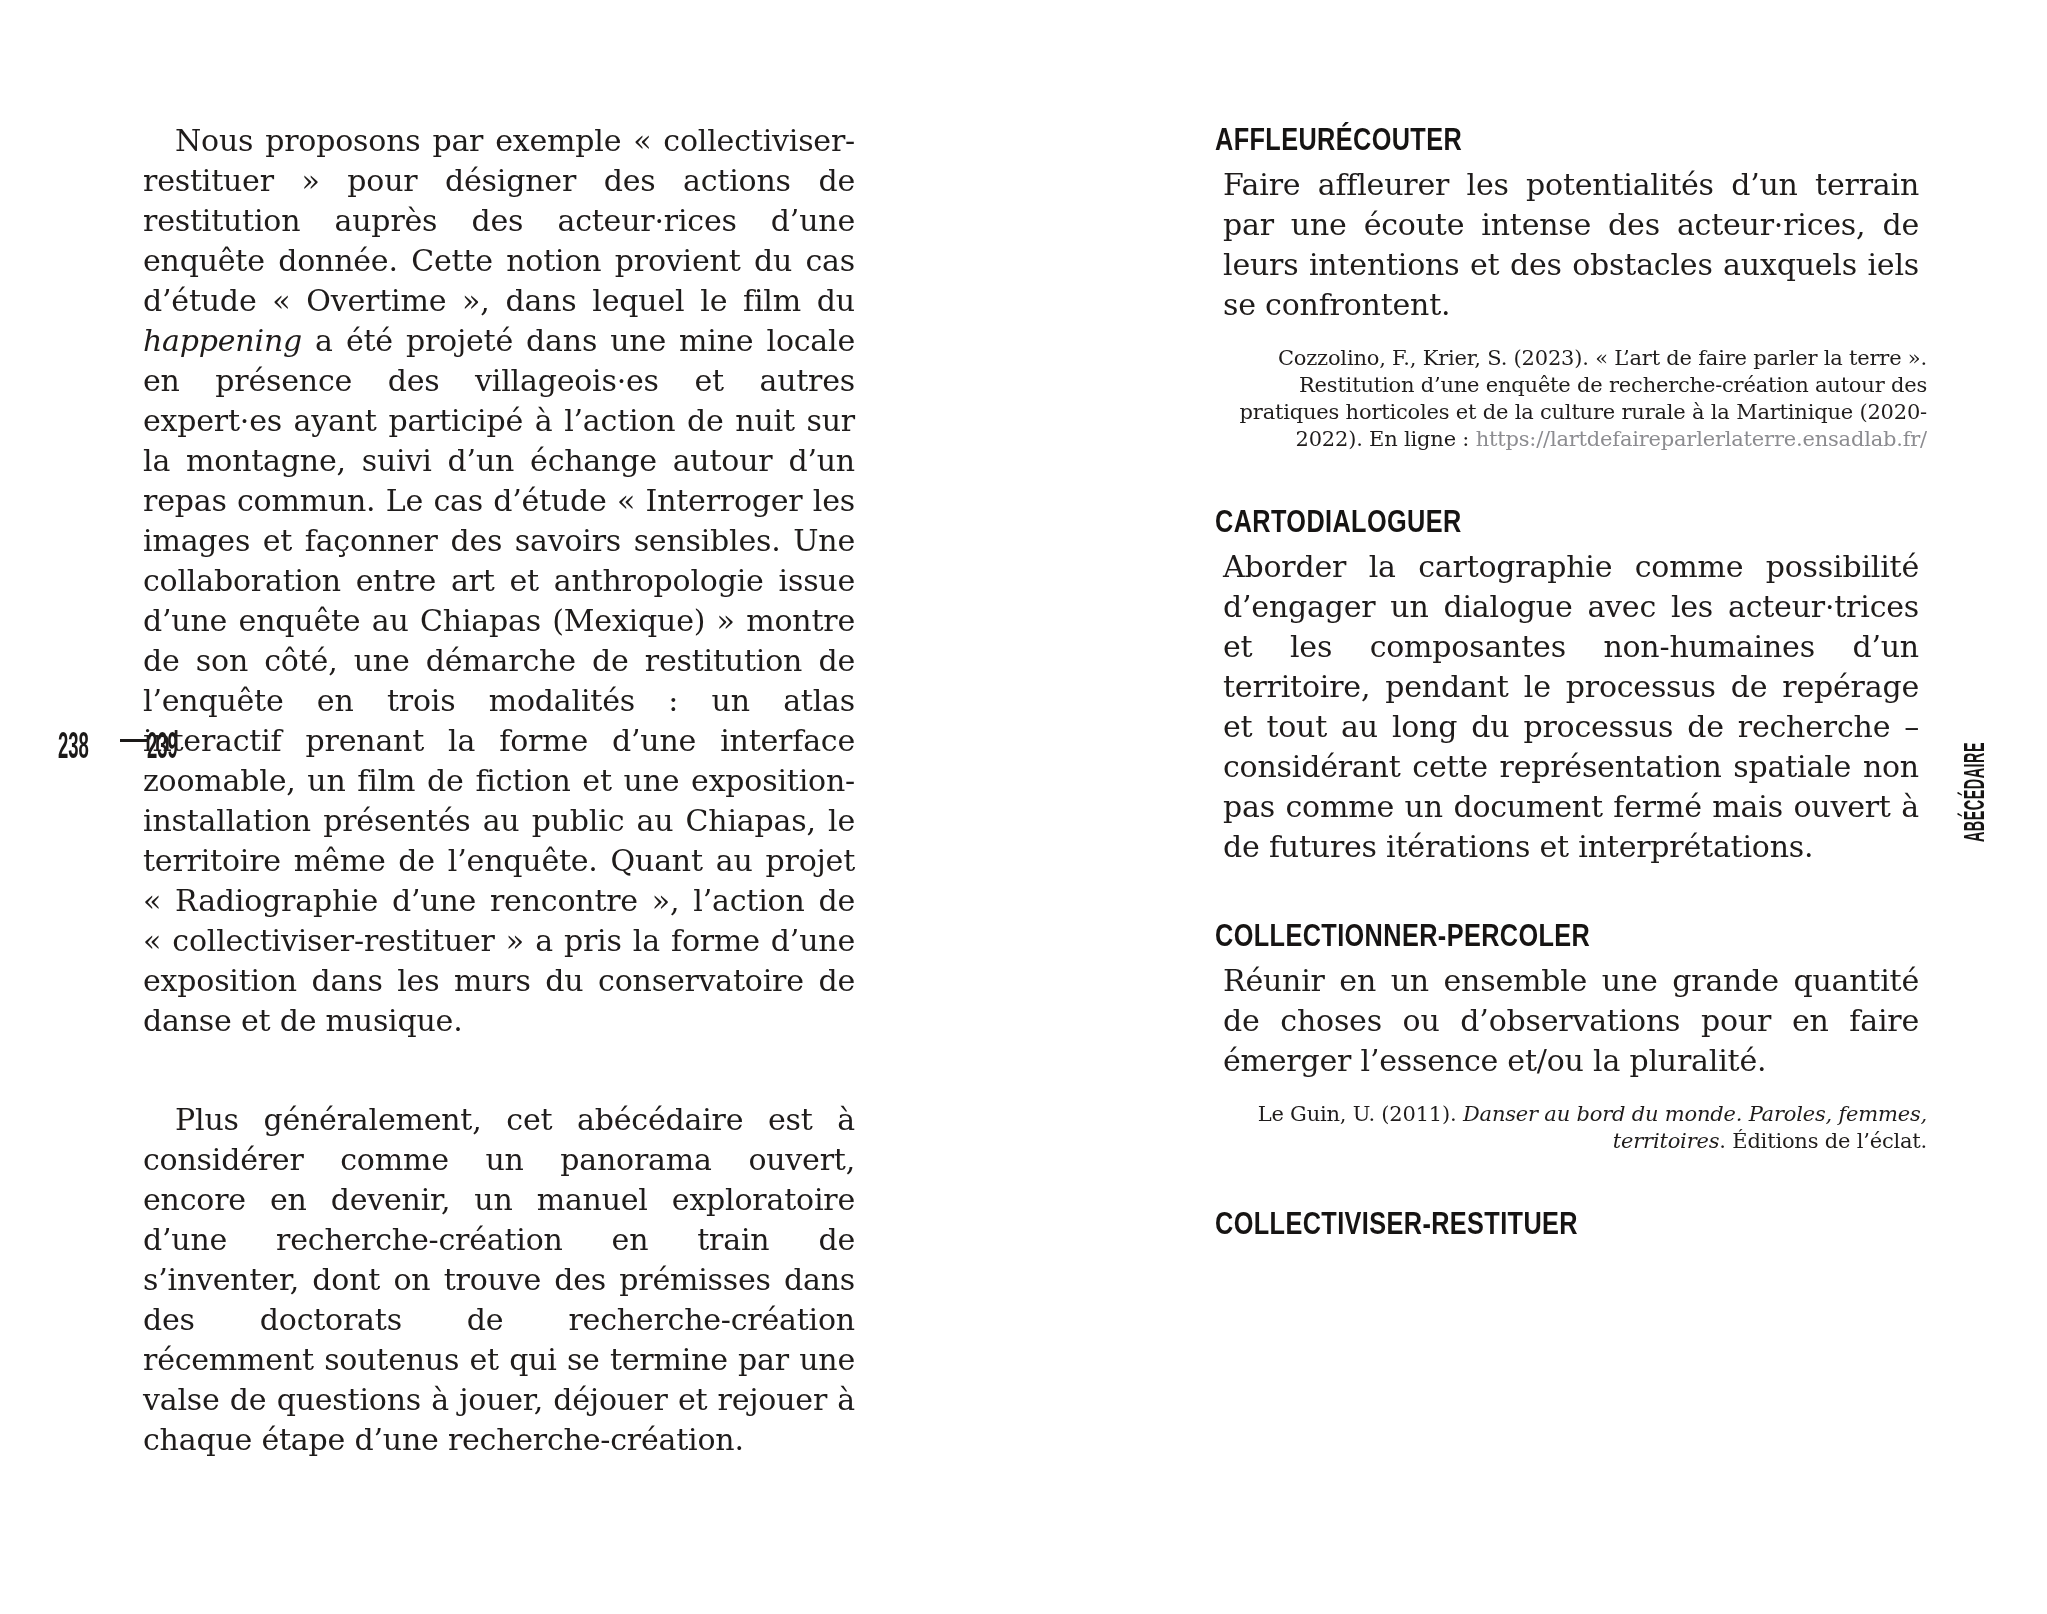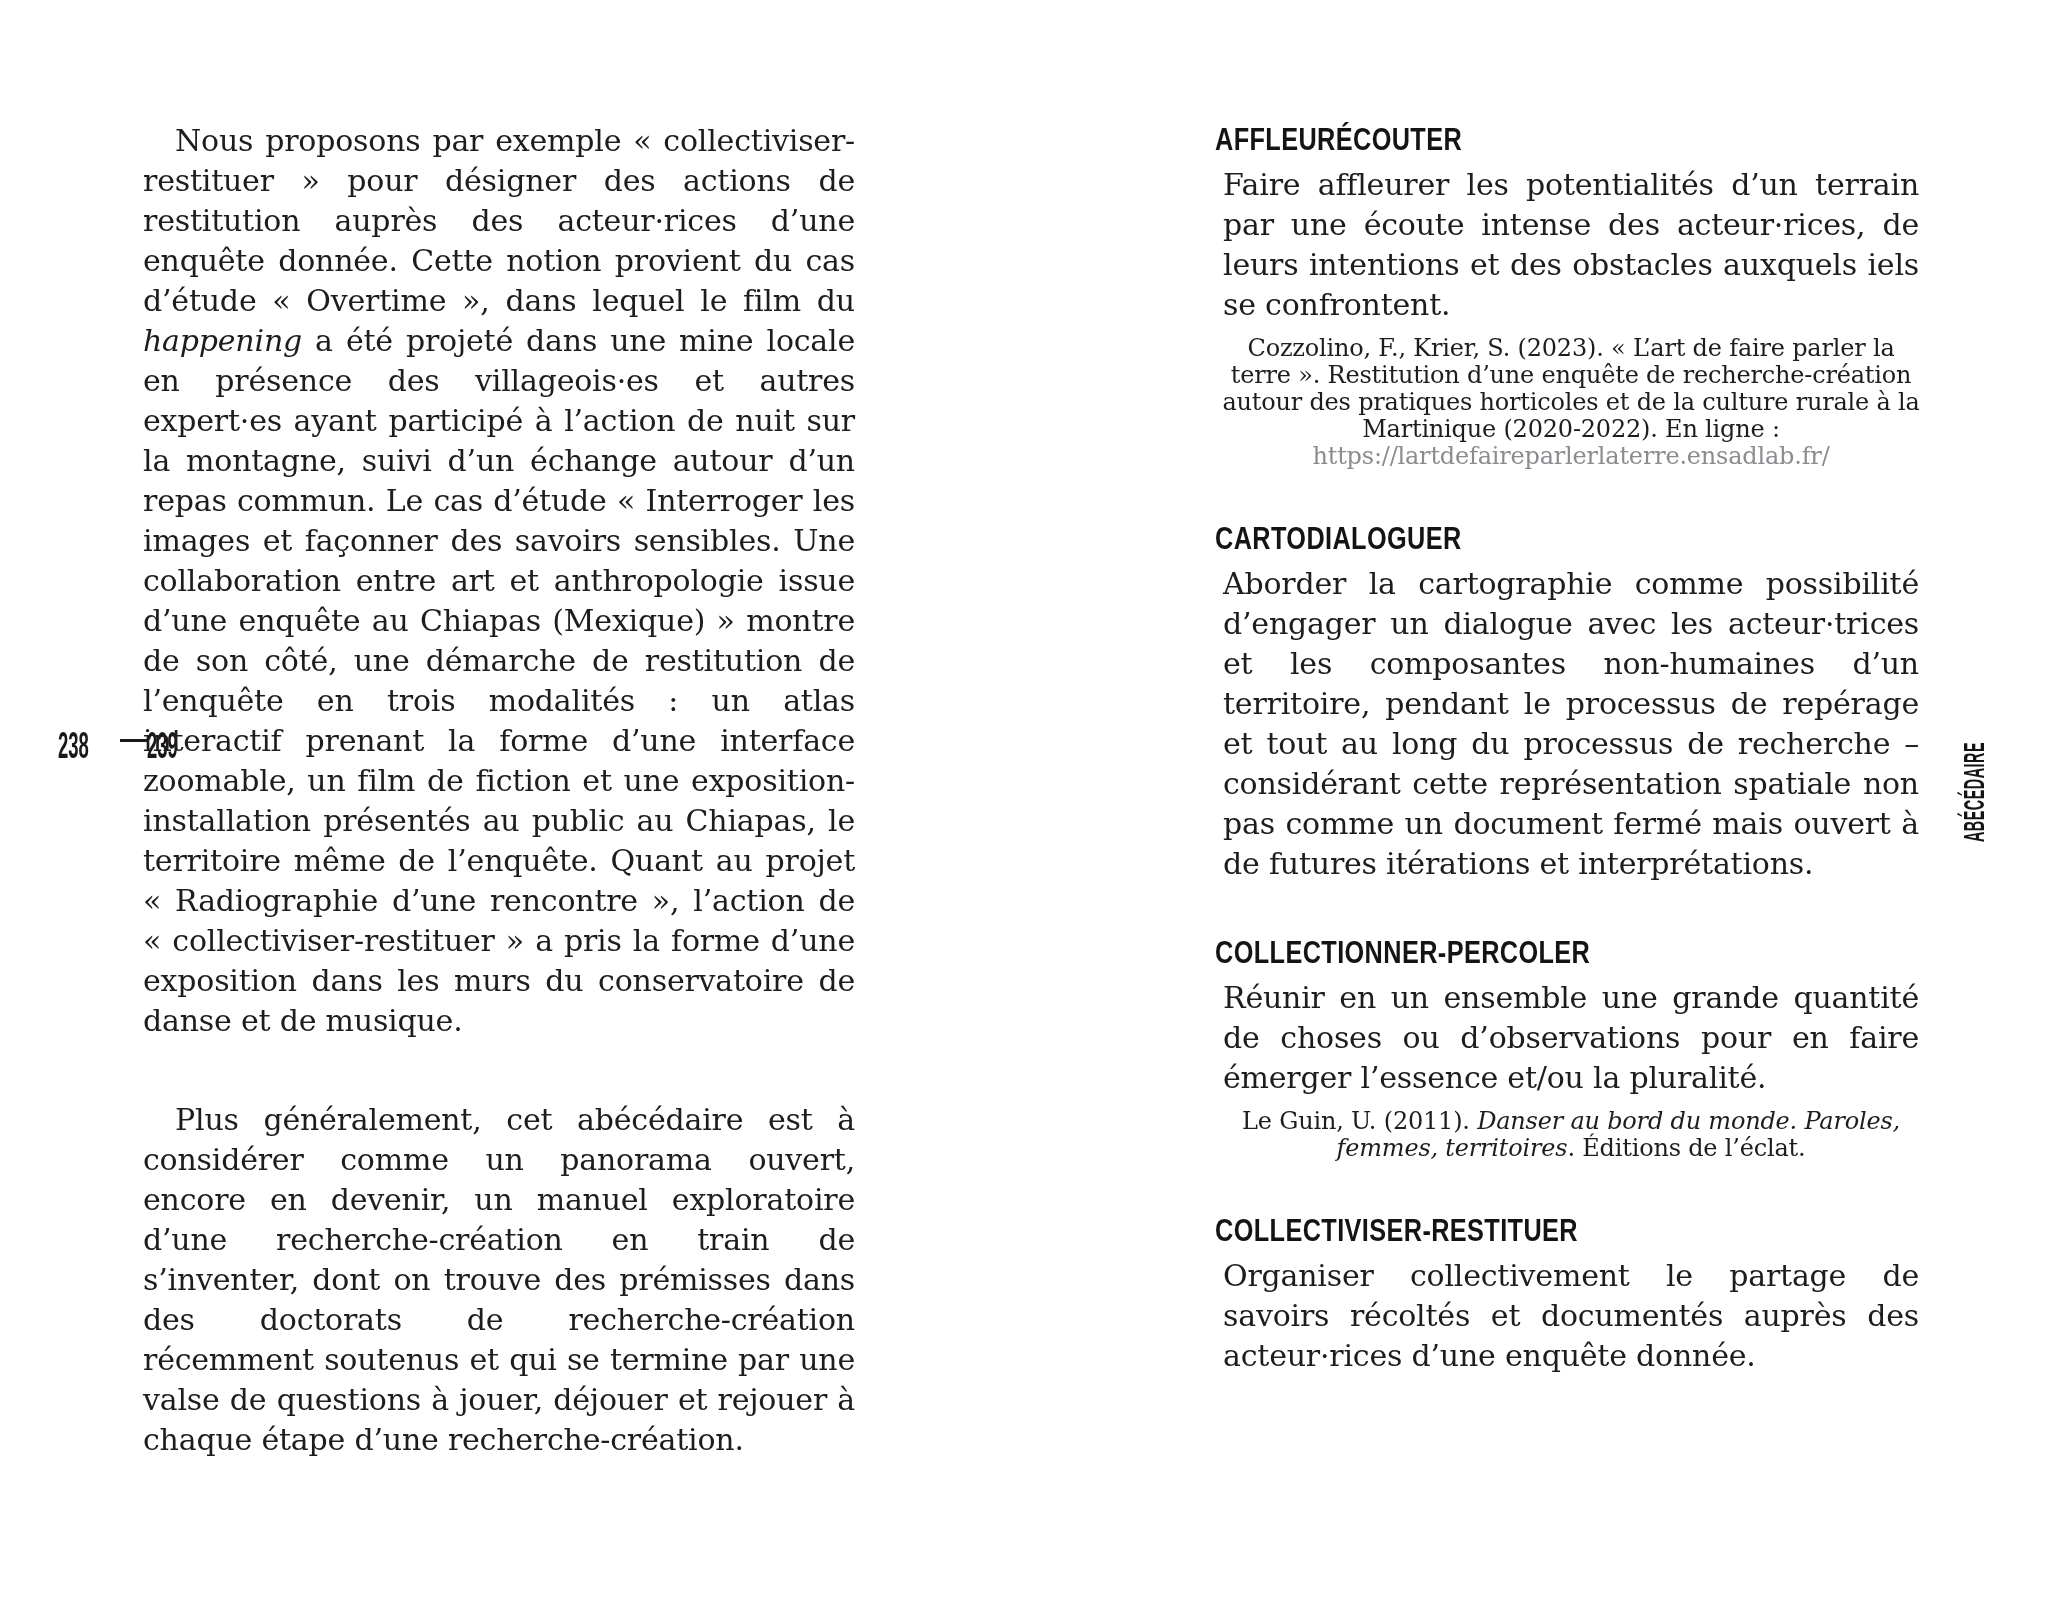--- a/index.html
+++ b/index.html
@@ -51,25 +51,25 @@
     font-size: 32px;
     line-height: 36px;
     letter-spacing: 0.5px;
     color: #161413;
     white-space: nowrap;
     transform: scaleX(0.79);
     transform-origin: 0 100%;
   }
   .definition { margin: 8px; }
   .citation {
-    margin: 10px 0 0 0;
-    font-size: 24px;
+    margin: 20px 0 0 0;
+    font-size: 21px;
     line-height: 27px;
     letter-spacing: -0.2px;
-    text-align: center;
+    text-align: right;
   }
   .citation .link {
     color: #8c8c90;
     text-decoration: none;
   }
   .it { font-style: italic; }
 
   
   .pagenums {
     position: absolute;
@@ -142,21 +142,20 @@
         <h2 class="term">CARTODIALOGUER</h2>
         <p class="definition"><span>Aborder la cartographie comme possibilité d’engager un dialogue avec les acteur·trices et les composantes non-humaines d’un territoire, pendant le processus de repérage et tout au long du processus de recherche – considérant cette représentation spatiale non pas comme un document fermé mais ouvert à de futures itérations et interprétations.</span></p>
       </article>
       <article class="entry">
         <h2 class="term">COLLECTIONNER-PERCOLER</h2>
         <p class="definition"><span>Réunir en un ensemble une grande quantité de choses ou d’observations pour en faire émerger l’essence et/ou la pluralité.</span></p>
         <p class="citation"><span>Le Guin, U. (2011). </span><span class="it">Danser au bord du monde. Paroles, femmes, territoires</span><span>. Éditions de l’éclat.</span></p>
       </article>
       <article class="entry">
         <h2 class="term">COLLECTIVISER-RESTITUER</h2>
-        <p class="definition"><span>Organiser collectivement le partage de savoirs récoltés et documentés auprès des acteur·rices d’une enquête donnée.</span></p>
       </article>
     </section>
 
   <div class="side-label-anchor">
     <span class="side-label">ABÉCÉDAIRE</span>
   </div>
 
 </div>
 
 </body></html>

